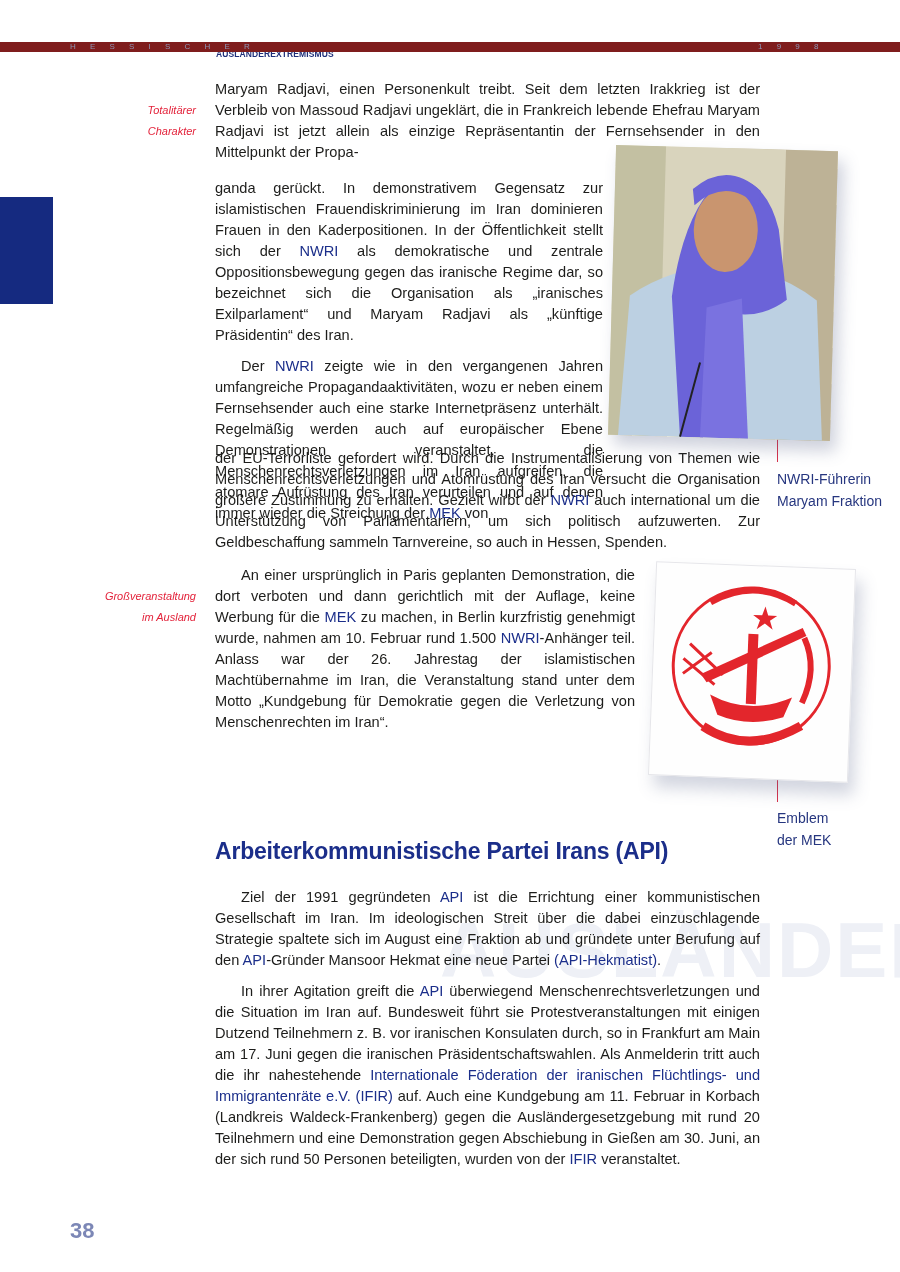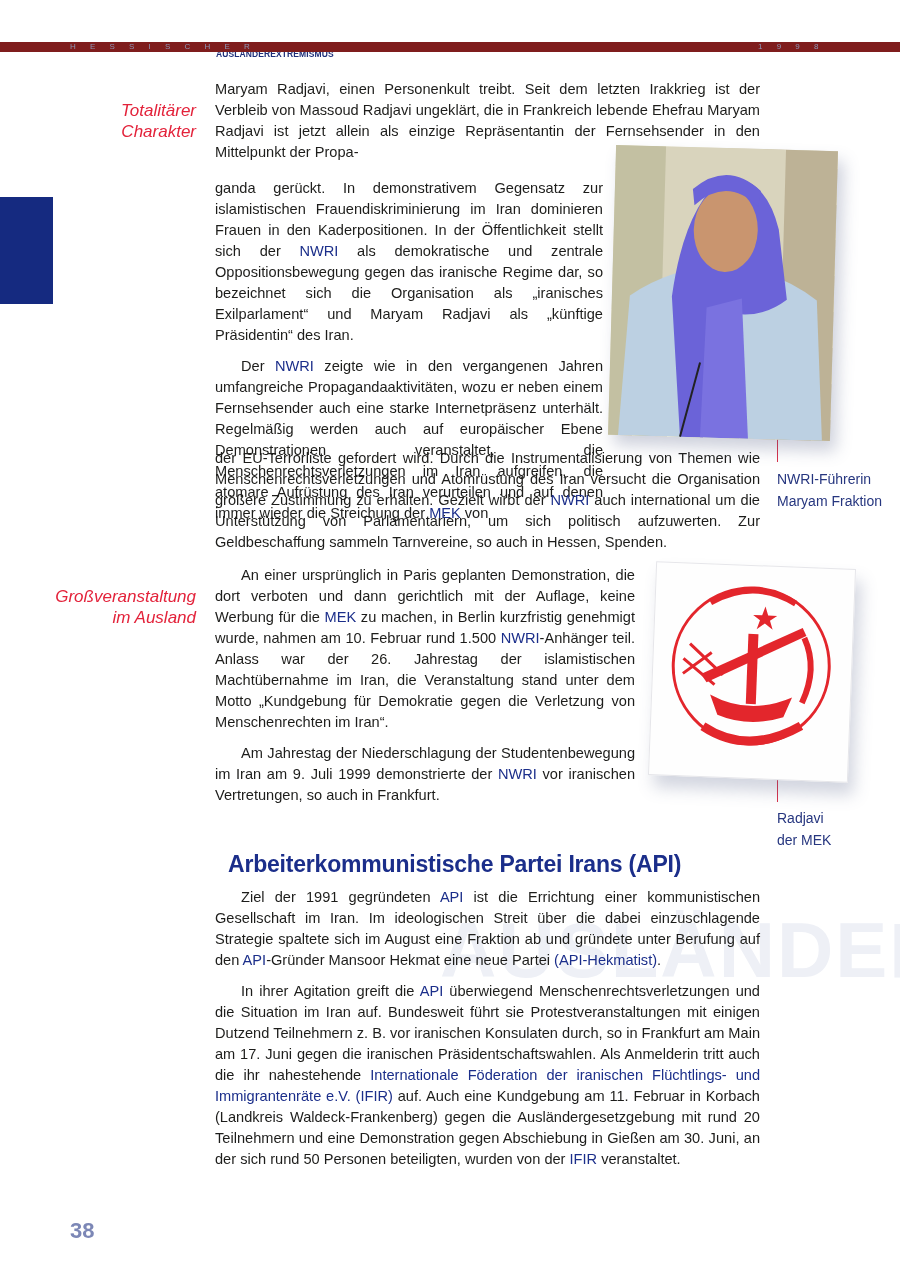--- a/index.html
+++ b/index.html
@@ -31,21 +31,21 @@
   }
   .body-text, .body-text-wide {
     position:absolute; font-size:14.6px; line-height:21px; text-align:justify;
     z-index:1;
   }
   .body-text p, .body-text-wide p { margin:0 0 10px 0; }
   .indent { text-indent:26px; }
   .hl { color:#1b2e8a; }
   .margin-note {
     position:absolute; width:180px; text-align:right; font-style:italic;
-    font-size:17px; line-height:21px; color:#e3223a; z-index:1;
+    font-size:11px; line-height:21px; color:#e3223a; z-index:1;
   }
   .caption {
     position:absolute; font-size:14px; line-height:21.5px;
     color:#26367f; z-index:1;
   }
   .caption-line {
     position:absolute; width:1px; background:#d9304a; z-index:1;
   }
   .photo {
     position:absolute; left:612px; top:148px; width:222px; height:290px;
@@ -54,21 +54,21 @@
     overflow:hidden; z-index:2;
     background:linear-gradient(90deg,#cfcfb6 0%,#e3dfc7 30%,#c8bfa5 70%,#b9ae92 100%);
   }
   .emblem {
     position:absolute; left:652px; top:565px; width:198px; height:212px;
     transform:rotate(2.2deg); background:#fefefe;
     box-shadow:6px 12px 16px rgba(80,90,130,0.25);
     border:1px solid #e6e6ea; z-index:2;
   }
   h2.section-title {
-    position:absolute; left:215px; top:838px; margin:13px;
+    position:absolute; left:215px; top:838px; margin:0;
     font-size:23px; font-weight:bold; color:#1b2e8a; letter-spacing:-0.2px;
     z-index:1;
   }
   .page-number {
     position:absolute; left:70px; top:1218px; font-size:22px; font-weight:bold;
     color:#7c87b6;
   }
 </style>
 </head>
 <body>
@@ -118,39 +118,38 @@
   </svg>
 </div>
 <div class="caption-line" style="left:777px; top:432px; height:30px;"></div>
 <div class="caption" style="left:777px; top:469px;">
   <div>NWRI-Führerin</div>
   <div>Maryam Fraktion</div>
 </div>
 
 <div class="body-text" style="left:215px; top:565px; width:420px;">
   <p class="indent"><span>An einer ursprünglich in Paris geplanten Demonstration, die dort verboten und dann gerichtlich mit der Auflage, keine Werbung für die </span><span class="hl">MEK</span><span> zu machen, in Berlin kurzfristig genehmigt wurde, nahmen am 10. Februar rund 1.500 </span><span class="hl">NWRI</span><span>-Anhänger teil. Anlass war der 26. Jahrestag der islamistischen Machtübernahme im Iran, die Veranstaltung stand unter dem Motto „Kundgebung für Demokratie gegen die Verletzung von Menschenrechten im Iran“.</span></p>
-  <p class="indent"><span>Am Jahrestag der Niederschlagung der Studentenbewegung im Iran am 9. Juli 1999 demonstrierte der </span><span class="hl">NWRI</span><span> vor iranischen Vertretungen, so auch in Frankfurt.</span></p>
 </div>
 
 <div class="emblem" title="Red emblem of the MEK">
   <svg width="198" height="212" viewBox="0 0 198 212">
     <circle cx="98" cy="100" r="78" fill="none" stroke="#e3262c" stroke-width="3"></circle>
     <polygon points="110,40 113,49 122,49 115,54 118,63 110,57 102,63 105,54 98,49 107,49" fill="#e3262c"></polygon>
     <path d="M48 110 L148 60 L152 68 L54 118 Z" fill="#e3262c"></path>
     <rect x="94" y="68" width="10" height="70" fill="#e3262c"></rect>
     <path d="M58 130 Q98 150 140 130 L132 150 Q98 162 66 150 Z" fill="#e3262c"></path>
     <path d="M30 95 L62 120 M36 80 L70 110 M30 110 L58 88" stroke="#e3262c" stroke-width="3"></path>
     <path d="M150 70 Q165 100 150 135" stroke="#e3262c" stroke-width="6" fill="none"></path>
     <path d="M52 162 Q98 190 150 158" stroke="#e3262c" stroke-width="9" fill="none"></path>
     <path d="M55 38 Q98 12 140 36" stroke="#e3262c" stroke-width="6" fill="none"></path>
   </svg>
 </div>
 <div class="caption-line" style="left:777px; top:778px; height:24px;"></div>
 <div class="caption" style="left:777px; top:808px;">
-  <div>Radjavi</div>
+  <div>Emblem</div>
   <div>der MEK</div>
 </div>
 
 <h2 class="section-title">Arbeiterkommunistische Partei Irans (API)</h2>
 
 <div class="body-text-wide" style="left:215px; top:887px; width:545px;">
   <p class="indent"><span>Ziel der 1991 gegründeten </span><span class="hl">API</span><span> ist die Errichtung einer kommunistischen Gesellschaft im Iran. Im ideologischen Streit über die dabei einzuschlagende Strategie spaltete sich im August eine Fraktion ab und gründete unter Berufung auf den </span><span class="hl">API</span><span>-Gründer Mansoor Hekmat eine neue Partei </span><span class="hl">(API-Hekmatist)</span><span>.</span></p>
   <p class="indent"><span>In ihrer Agitation greift die </span><span class="hl">API</span><span> überwiegend Menschenrechtsverletzungen und die Situation im Iran auf. Bundesweit führt sie Protestveranstaltungen mit einigen Dutzend Teilnehmern z. B. vor iranischen Konsulaten durch, so in Frankfurt am Main am 17. Juni gegen die iranischen Präsidentschaftswahlen. Als Anmelderin tritt auch die ihr nahestehende </span><span class="hl">Internationale Föderation der iranischen Flüchtlings- und Immigrantenräte e.V. (IFIR)</span><span> auf. Auch eine Kundgebung am 11. Februar in Korbach (Landkreis Waldeck-Frankenberg) gegen die Ausländergesetzgebung mit rund 20 Teilnehmern und eine Demonstration gegen Abschiebung in Gießen am 30. Juni, an der sich rund 50 Personen beteiligten, wurden von der </span><span class="hl">IFIR</span><span> veranstaltet.</span></p>
 </div>
 

